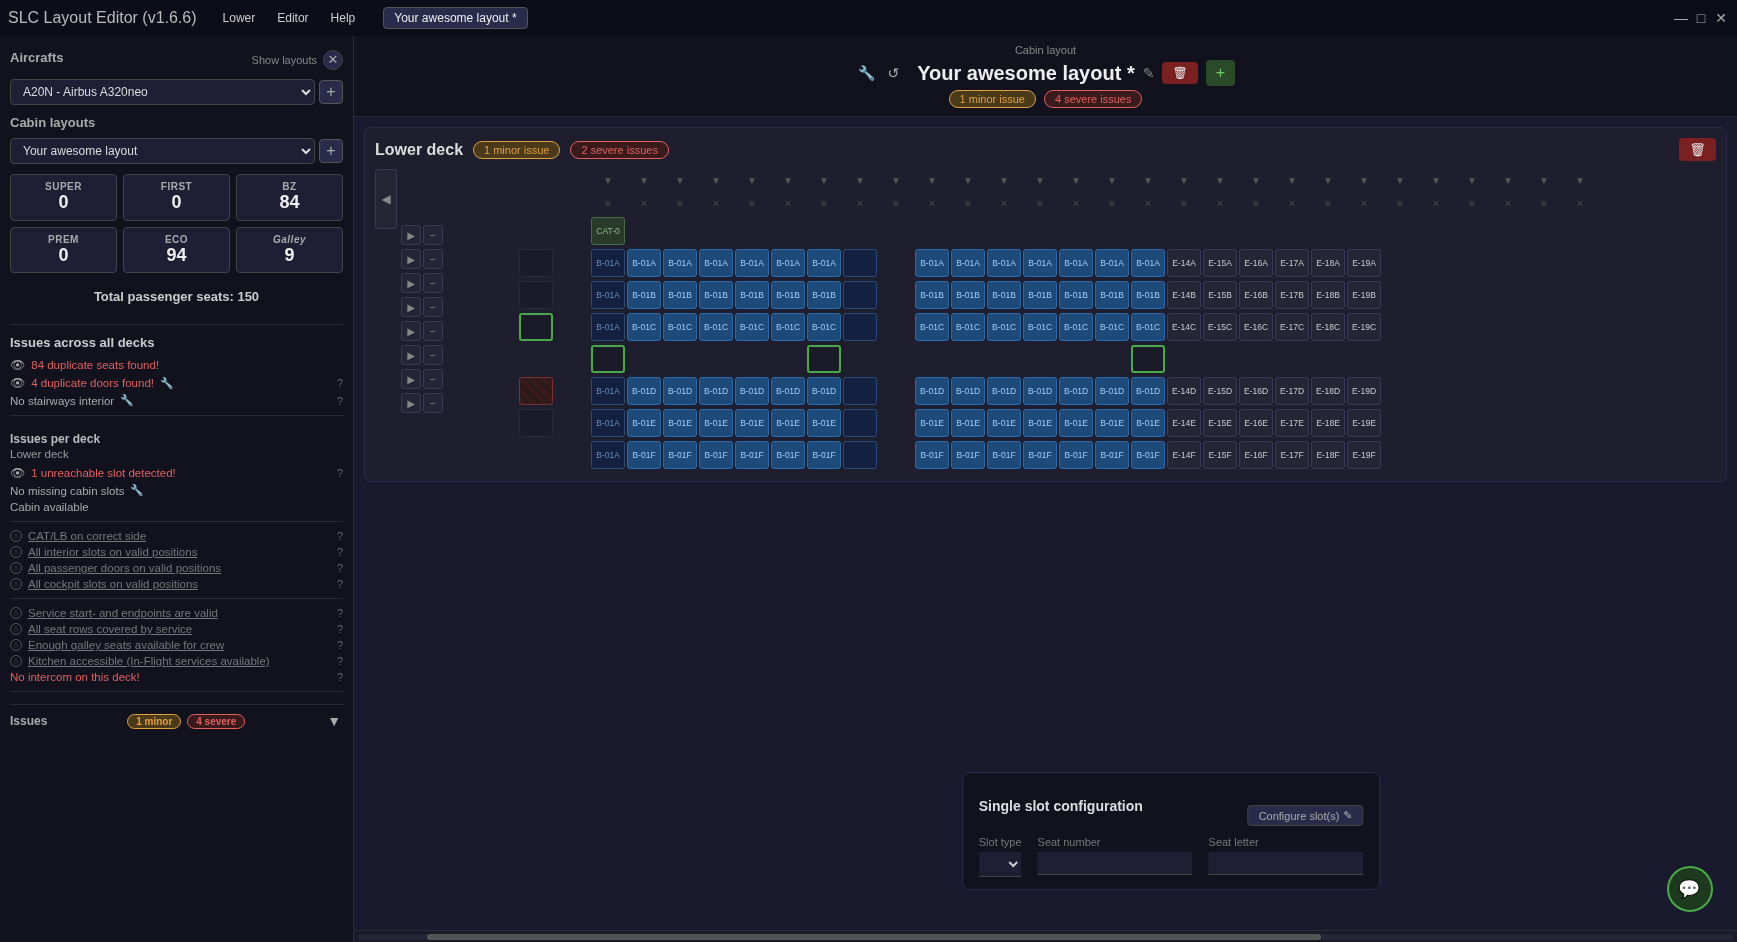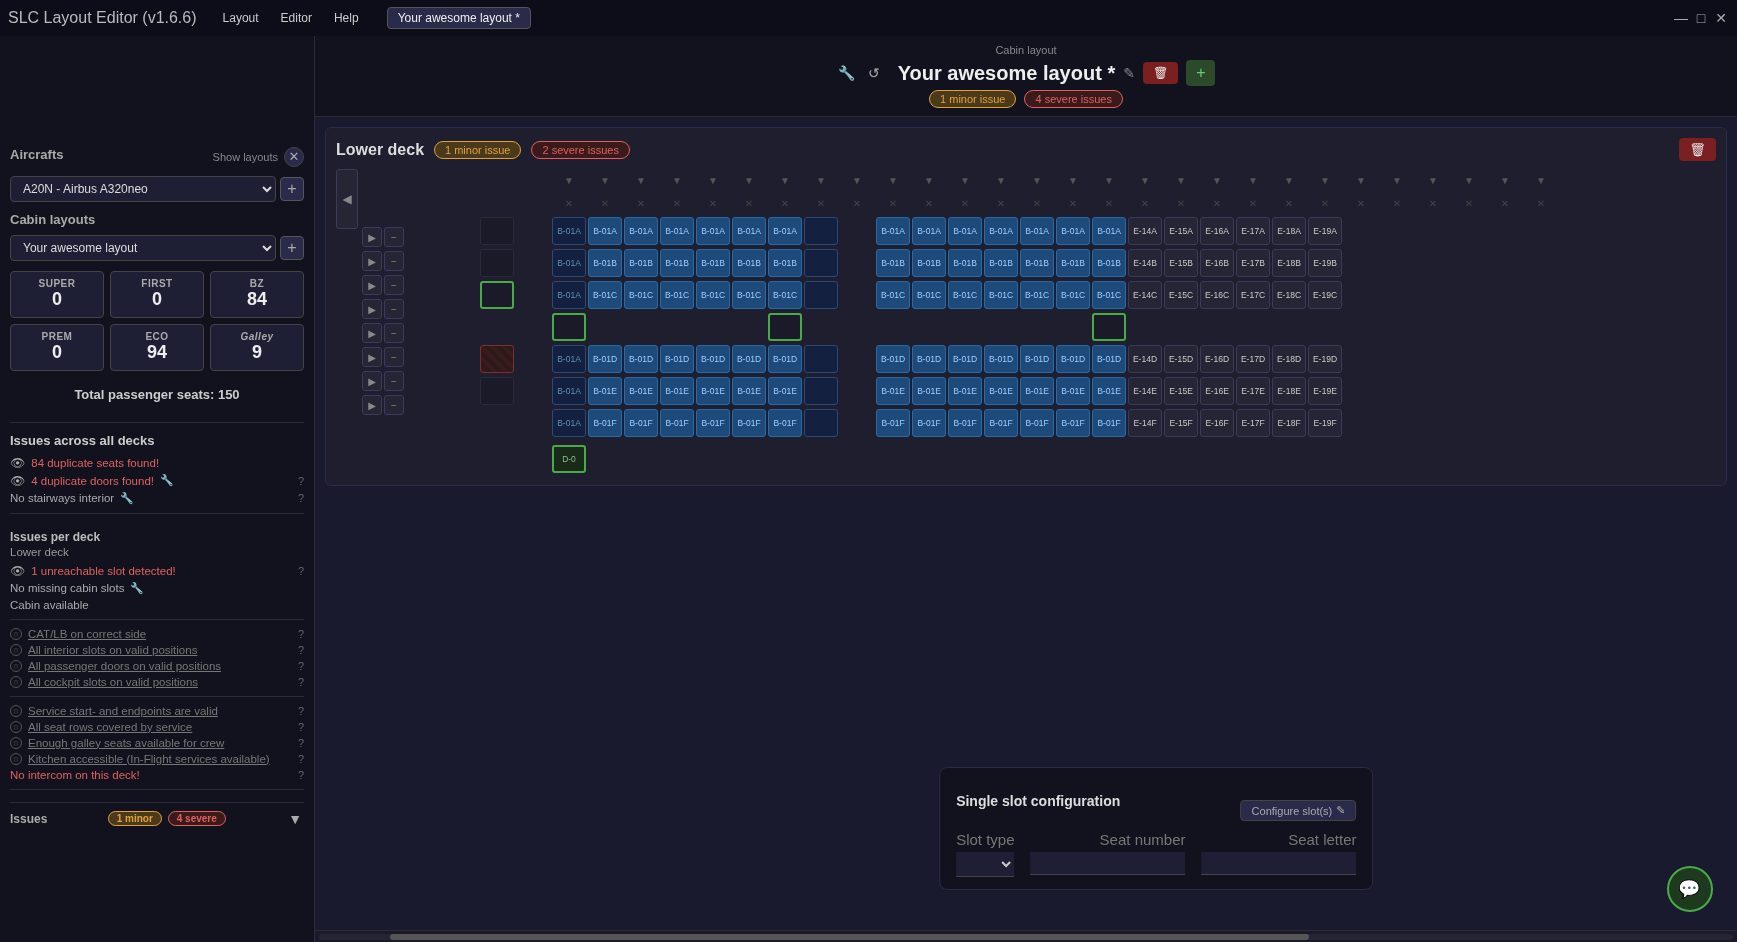--- a/index.html
+++ b/index.html
@@ -68,29 +68,28 @@
 
     
     .main-layout {
       display: flex;
       flex: 1;
       overflow: hidden;
     }
 
     
     .sidebar {
-      width: 315px;
+      width: 354px;
       background: #12121f;
       border-right: 1px solid #2a2a3a;
       display: flex;
       flex-direction: column;
       flex-shrink: 0;
       overflow-y: auto;
       padding: 10px;
-      justify-content: center;
     }
 
     .sidebar-section-title {
       color: #aaa;
       font-size: 13px;
       font-weight: 600;
       margin-bottom: 8px;
       margin-top: 4px;
     }
 
@@ -511,22 +510,21 @@
       gap: 16px;
     }
     .slot-field {
       display: flex;
       flex-direction: column;
       gap: 4px;
       flex: 1;
     }
     .slot-field-label {
       color: #777;
-      font-size: 15px;
-      text-align: right;
+      font-size: 11px;
     }
     .slot-field-input {
       background: #1e1e35;
       border: none;
       border-bottom: 1px solid #444;
       color: #ccc;
       padding: 4px 0;
       font-size: 12px;
       outline: none;
     }
@@ -611,21 +609,21 @@
     }
 
     .separator { width: 100%; height: 1px; background: #2a2a3a; margin: 6px 0; }
   </style>
 </head>
 <body>
 
 <div class="title-bar">
   <span class="title-bar-app">SLC Layout Editor (v1.6.6)</span>
   <div class="title-bar-menus">
-    <span class="title-bar-menu-item">Layout</span>
+    <span class="title-bar-menu-item">Lower</span>
     <span class="title-bar-menu-item">Editor</span>
     <span class="title-bar-menu-item">Help</span>
   </div>
   <div class="tab-pill">Your awesome layout *</div>
   <div class="title-bar-spacer"></div>
   <div class="window-controls">
     <div class="window-btn">—</div>
     <div class="window-btn">□</div>
     <div class="window-btn">✕</div>
   </div>
@@ -947,20 +945,27 @@
                   <div style="width: 34px; height: 20px; display: flex; align-items: center; justify-content: center; color: rgb(68, 68, 68); font-size: 10px;">✕</div>
                   <div style="width: 34px; height: 20px; display: flex; align-items: center; justify-content: center; color: rgb(68, 68, 68); font-size: 10px;">✕</div>
                   <div style="width: 34px; height: 20px; display: flex; align-items: center; justify-content: center; color: rgb(68, 68, 68); font-size: 10px;">✕</div>
                   <div style="width: 34px; height: 20px; display: flex; align-items: center; justify-content: center; color: rgb(68, 68, 68); font-size: 10px;">✕</div>
                   <div style="width: 34px; height: 20px; display: flex; align-items: center; justify-content: center; color: rgb(68, 68, 68); font-size: 10px;">✕</div>
                   <div style="width: 34px; height: 20px; display: flex; align-items: center; justify-content: center; color: rgb(68, 68, 68); font-size: 10px;">✕</div>
                 </div>
                 <div style="display: flex; gap: 2px; margin-bottom: 2px; align-items: center;">
                   <div style="width: 34px; height: 28px;"></div>
                   <div style="width: 34px; height: 28px;"></div>
+                  <div style="width: 34px; height: 28px;"></div>
+                  <div style="width: 34px; height: 28px;"></div>
+                  <div class="seat-cell cat">CAT-0</div>
+                </div>
+                <div style="display: flex; gap: 2px; margin-bottom: 2px; align-items: center;">
+                  <div style="width: 34px; height: 28px;"></div>
+                  <div style="width: 34px; height: 28px;"></div>
                   <div class="seat-cell empty"></div>
                   <div style="width: 34px; height: 28px;"></div>
                   <div class="seat-cell dark-blue">B-01A</div>
                   <div class="seat-cell blue">B-01A</div>
                   <div class="seat-cell blue">B-01A</div>
                   <div class="seat-cell blue">B-01A</div>
                   <div class="seat-cell blue">B-01A</div>
                   <div class="seat-cell blue">B-01A</div>
                   <div class="seat-cell blue">B-01A</div>
                   <div class="seat-cell dark-blue"></div>
@@ -1133,27 +1138,20 @@
                   <div class="seat-cell blue">B-01F</div>
                   <div class="seat-cell blue">B-01F</div>
                   <div class="seat-cell blue">B-01F</div>
                   <div class="seat-cell blue">B-01F</div>
                   <div class="seat-cell ">E-14F</div>
                   <div class="seat-cell ">E-15F</div>
                   <div class="seat-cell ">E-16F</div>
                   <div class="seat-cell ">E-17F</div>
                   <div class="seat-cell ">E-18F</div>
                   <div class="seat-cell ">E-19F</div>
-                </div>
-                <div style="display: flex; gap: 2px; margin-bottom: 2px; align-items: center; margin-top: 4px;">
-                  <div style="width: 34px; height: 28px;"></div>
-                  <div style="width: 34px; height: 28px;"></div>
-                  <div style="width: 34px; height: 28px;"></div>
-                  <div style="width: 34px; height: 28px;"></div>
-                  <div class="seat-cell d-slot">D-0</div>
                 </div>
               </div>
 
           </div>
         </div>
       </div>
 
       <div class="slot-config-panel">
         <div class="slot-config-header">
           <span class="slot-config-title">Single slot configuration</span>

